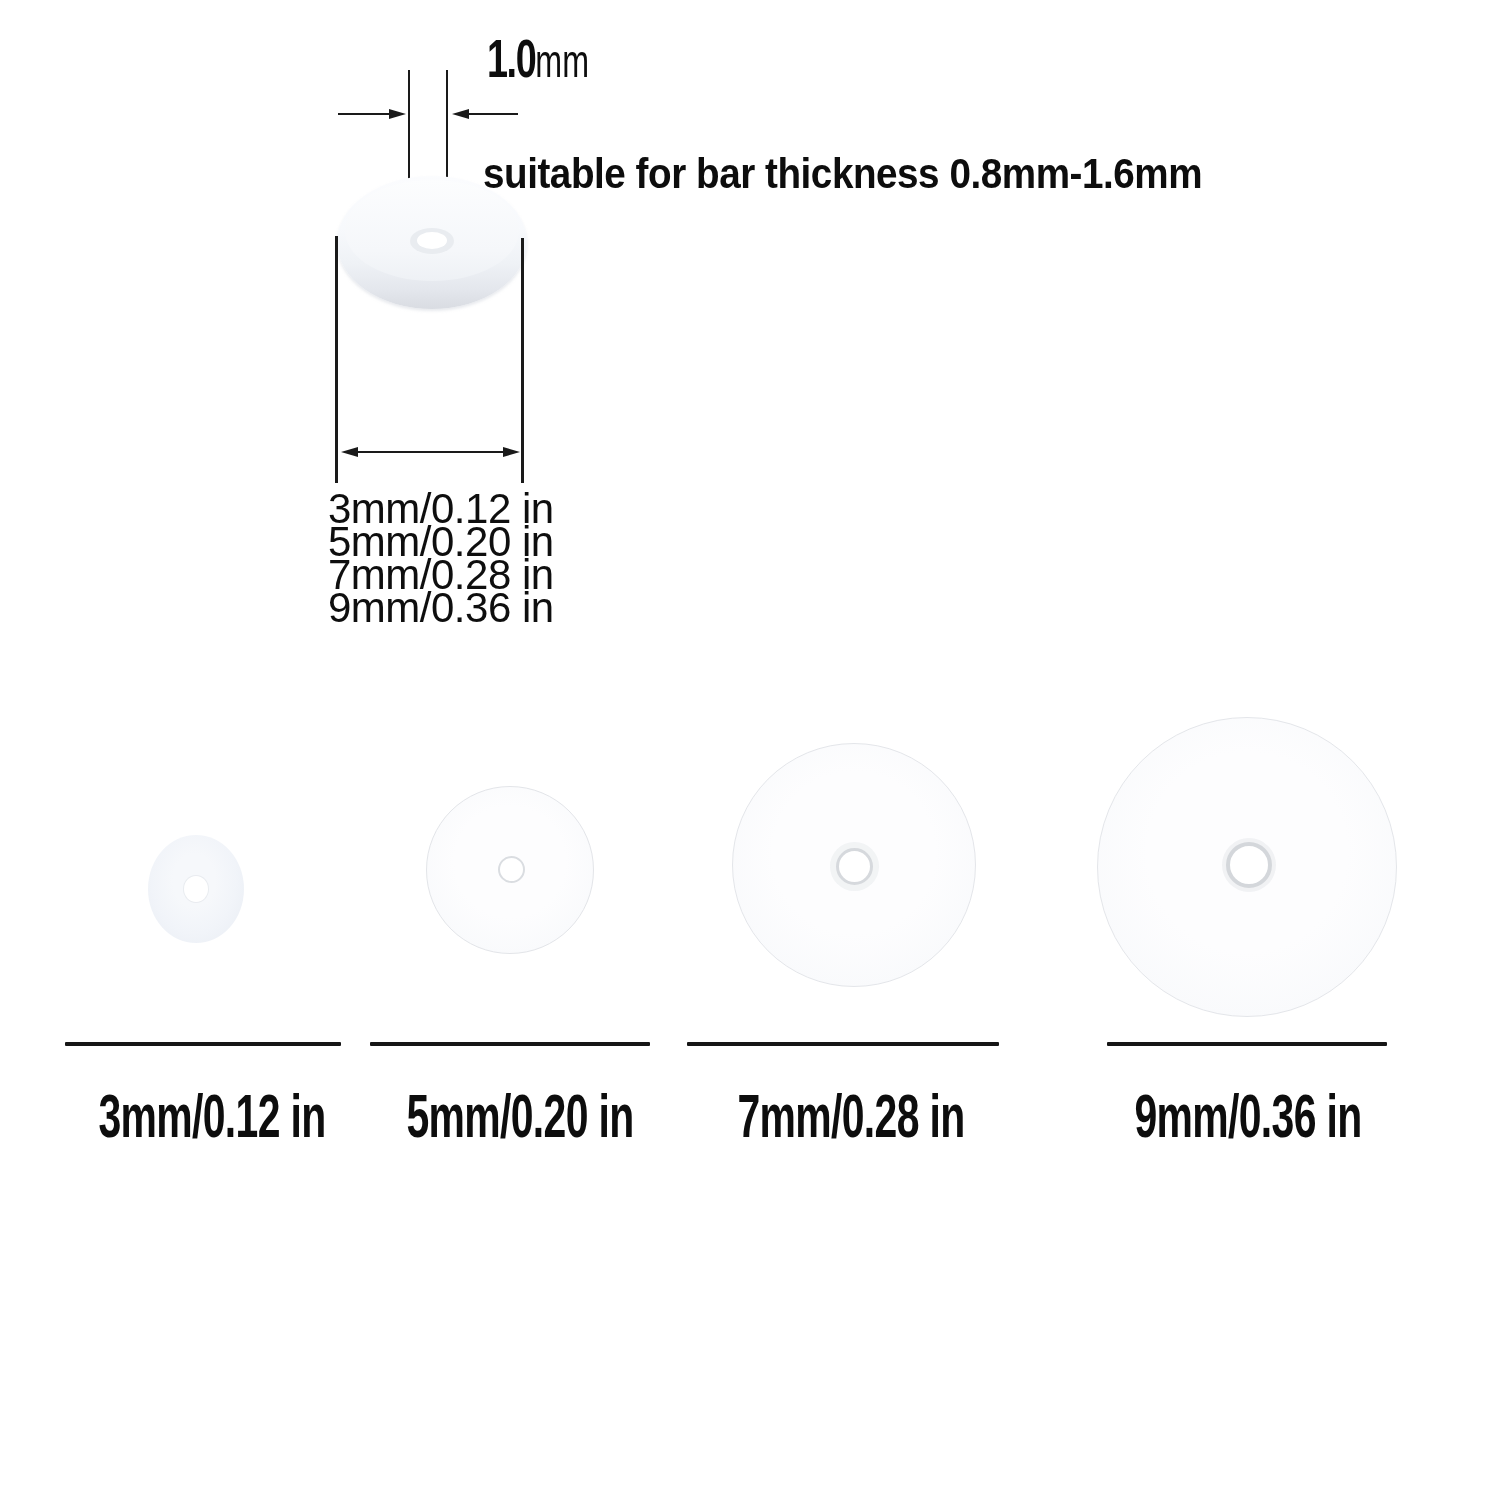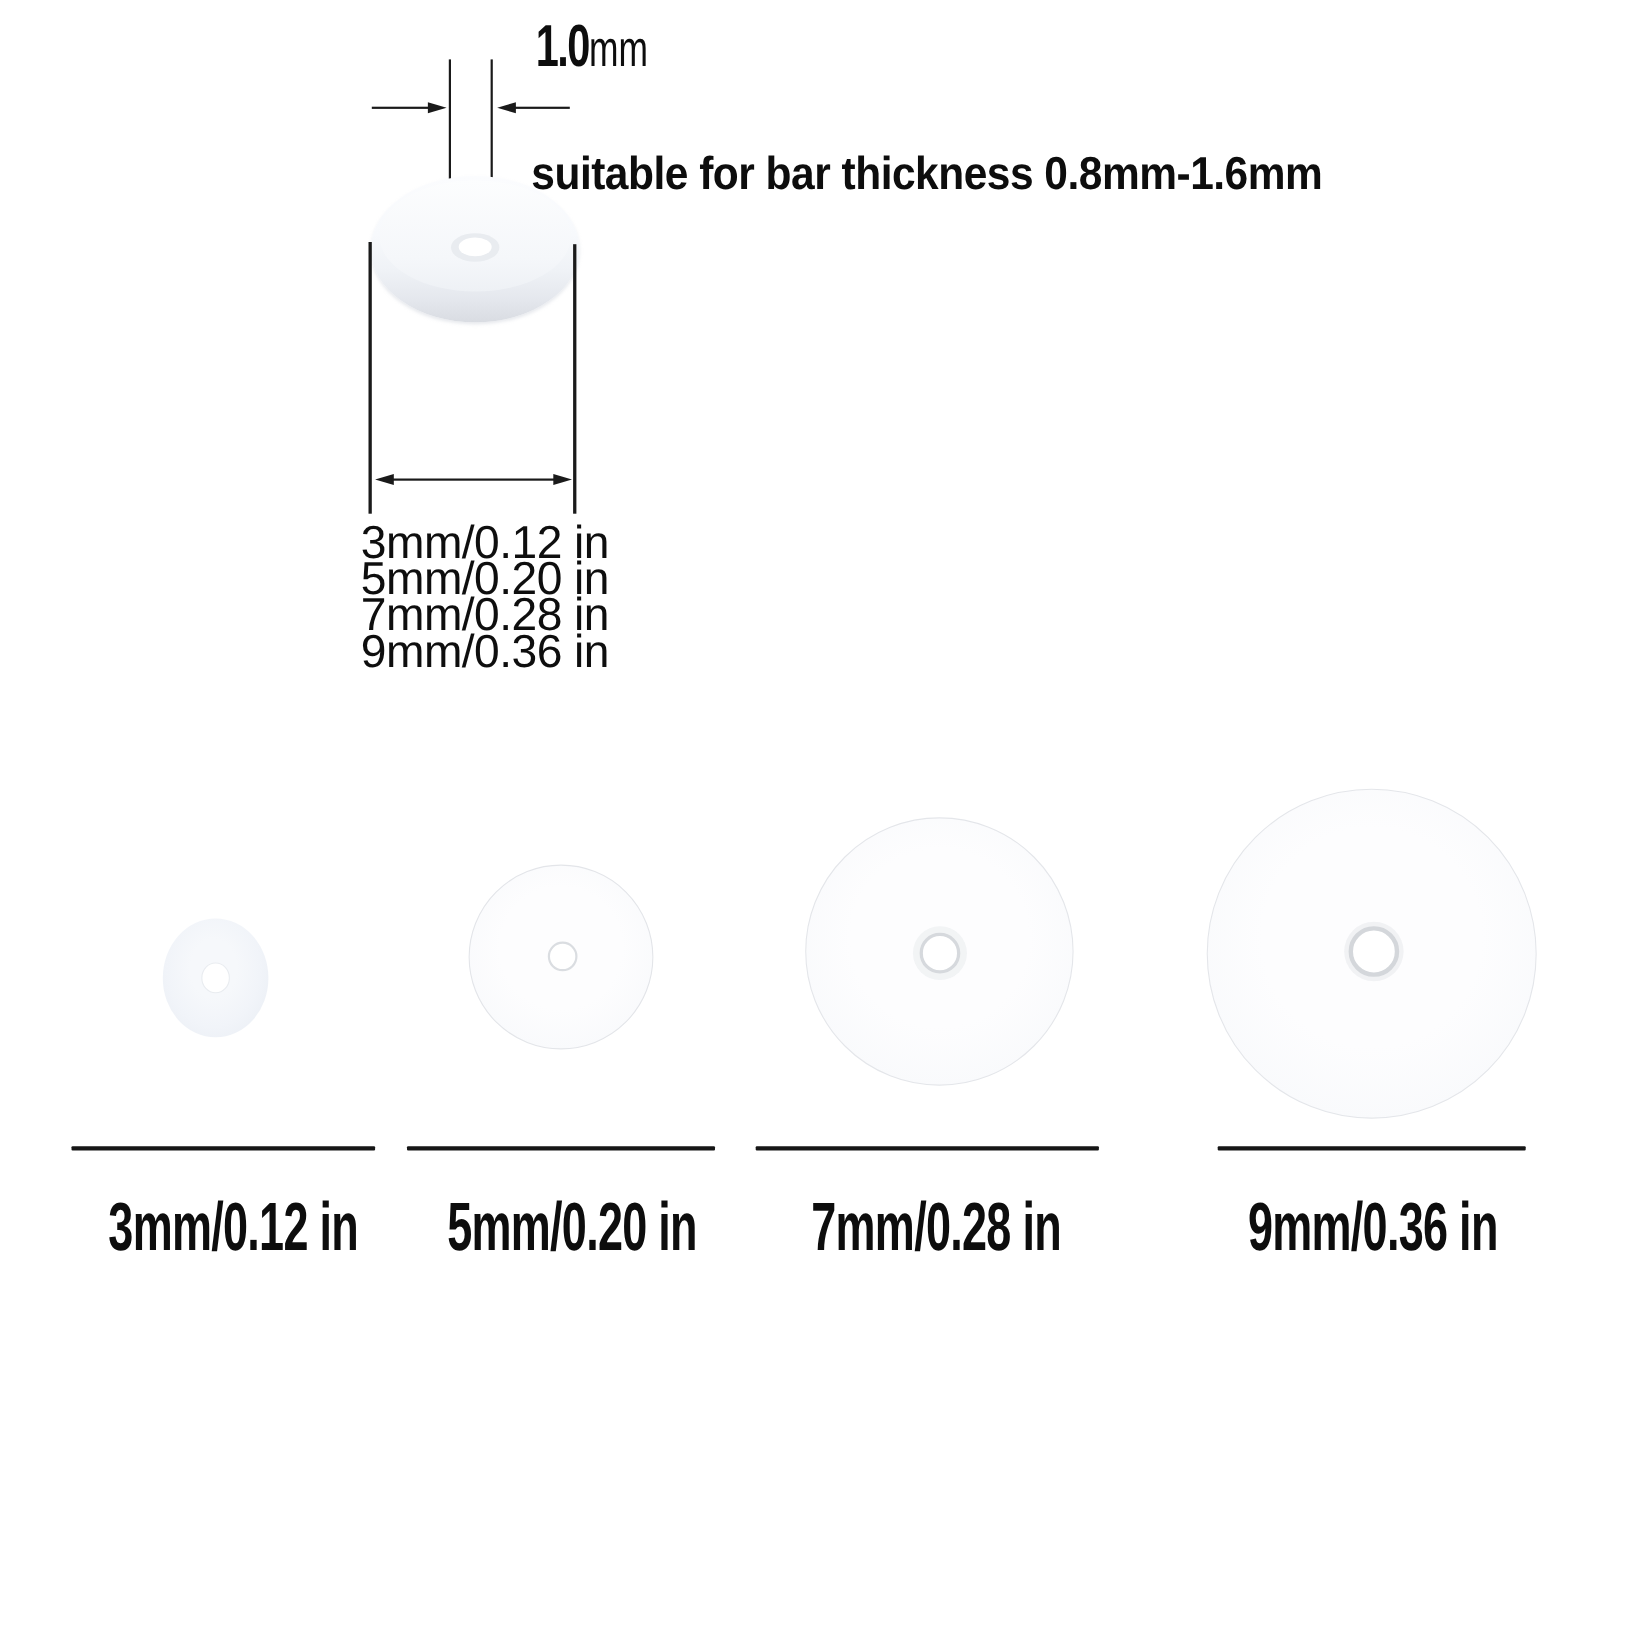--- a/index.html
+++ b/index.html
@@ -74,21 +74,21 @@
     position:absolute;top:1086px;width:360px;height:60px;line-height:60px;text-align:center;
     font-size:62px;font-weight:700;color:#0d0d0d;white-space:nowrap;
     transform:scaleX(0.66);transform-origin:center top;letter-spacing:-1px;
   }
 </style>
 </head>
 <body>
 
 <div class="canvas">
 
-  <div class="abs" style="left:0;top:0;width:1500px;height:650px;">
+  <div class="abs" style="left:0;top:16px;width:1500px;height:650px;">
 
     <div class="hole-width">
       <span class="val">1.0</span><span class="unit">mm</span>
     </div>
 
     <div class="vline" style="left:408px;top:54px;height:157px;"></div>
     <div class="vline" style="left:446px;top:54px;height:157px;"></div>
 
     <div>
       <div class="hline" style="left:338px;top:97px;width:54px;"></div>

